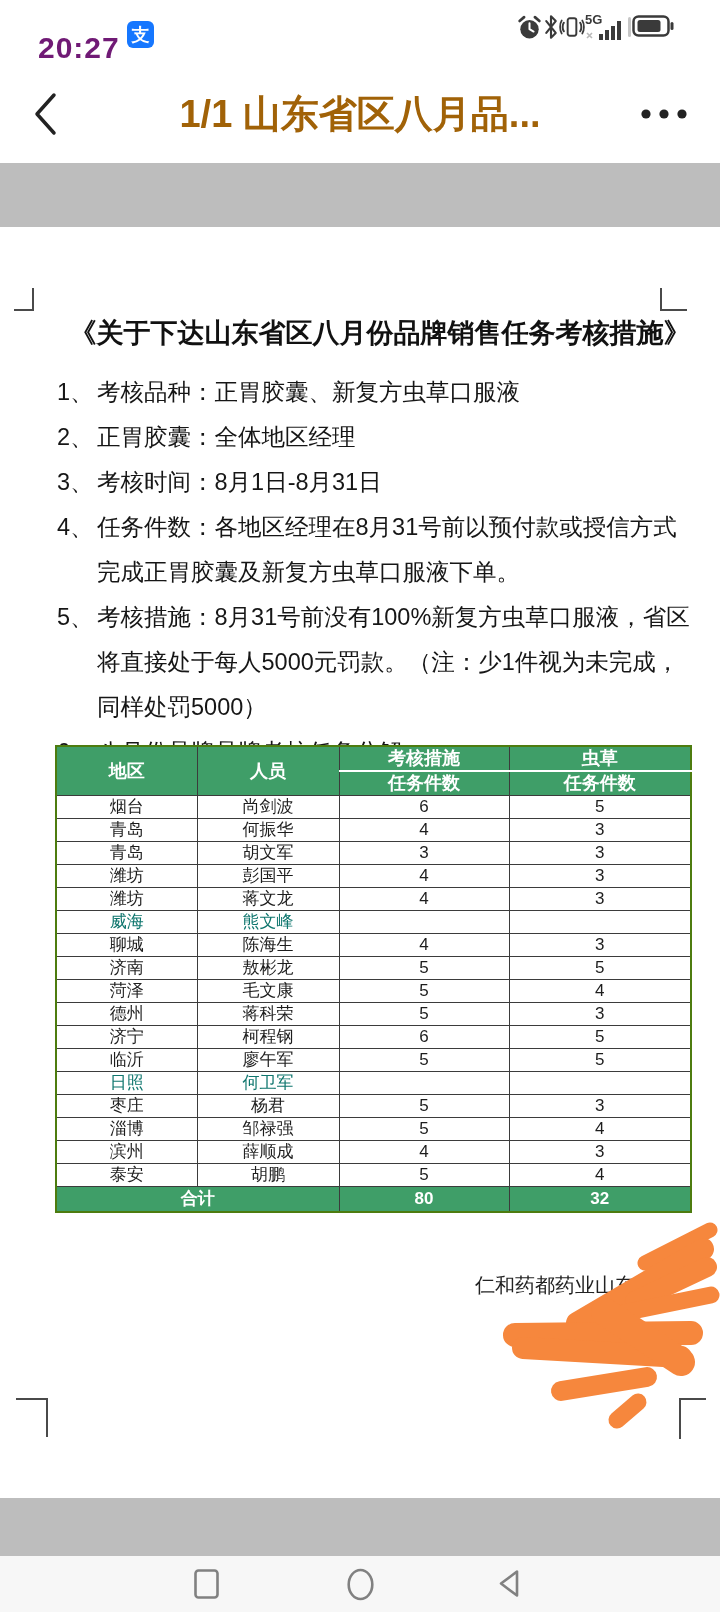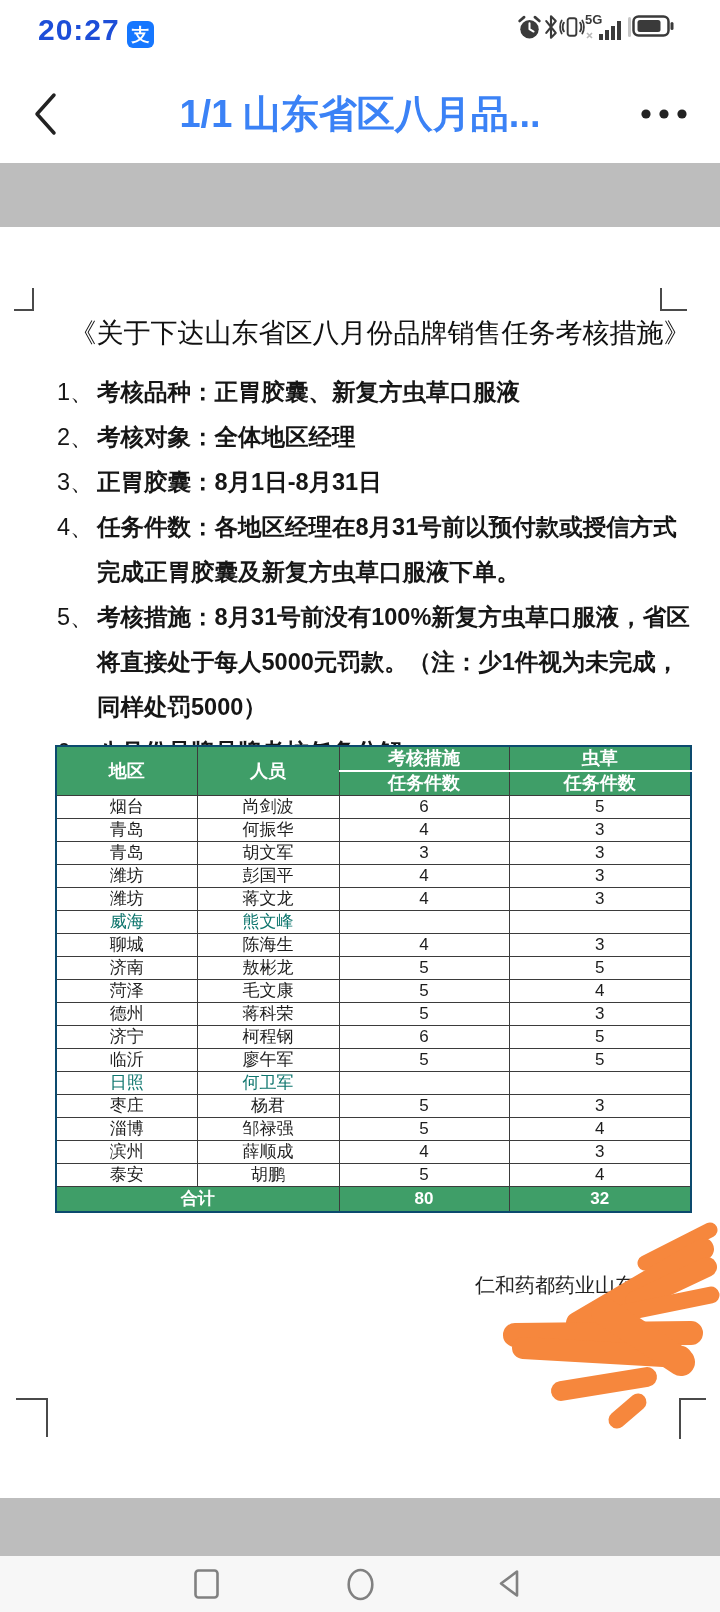--- a/index.html
+++ b/index.html
@@ -4,57 +4,57 @@
 <style>
   * { box-sizing: border-box; }
   html,body { margin:0; padding:0; }
   body {
     width:720px; height:1612px; position:relative; background:#ffffff;
     font-family:"Liberation Sans","DejaVu Sans",sans-serif; color:#222;
     overflow:hidden;
   }
   
   .status-bar { position:absolute; top:0; left:0; right:0; height:64px; }
-  .time { position:absolute; left:38px; top:13px; font-size:30px; font-weight:600; color:#1d4ed8; letter-spacing:1px; }
+  .time { position:absolute; left:38px; top:31px; font-size:30px; font-weight:600; color:#701a75; letter-spacing:1px; }
   .alipay-badge { position:absolute; left:127px; top:21px; width:27px; height:27px; background:#1677FF;
     border-radius:6px; color:#fff; font-size:18px; font-weight:bold; display:flex; align-items:center; justify-content:center; }
   .sb-icons { position:absolute; right:46px; top:14px; height:28px; display:flex; gap:0; }
   .sb-icons svg { display:block; }
   .sig-wrap { position:relative; width:42px; height:28px; }
   .sig-5g { position:absolute; left:0; top:-2px; font-size:13px; font-weight:bold; color:#3a3a3a; }
   
   .title-bar { position:absolute; top:64px; left:0; right:0; height:99px; background:#fff; }
   .back-btn { position:absolute; left:30px; top:26px; width:30px; height:48px; }
   .page-title { position:absolute; left:90px; right:90px; top:25px; text-align:center;
-    font-size:38px; font-weight:bold; color:#3b82f6; white-space:nowrap; overflow:hidden; }
+    font-size:38px; font-weight:bold; color:#a16207; white-space:nowrap; overflow:hidden; }
   .menu-btn { position:absolute; right:32px; top:43px; width:48px; height:14px; }
   
   .strip-top    { position:absolute; top:163px;  left:0; right:0; height:64px; background:#bdbdbd; }
   .strip-bottom { position:absolute; top:1498px; left:0; right:0; height:58px; background:#bdbdbd; }
   .nav-bar { position:absolute; top:1556px; left:0; right:0; height:56px; background:#f7f7f7; }
   .nav-bar svg { position:absolute; top:12px; }
   .nav-recents { left:193px; } .nav-home { left:346px; } .nav-back { left:497px; }
   
   .mark { position:absolute; }
   .mark-tl { left:14px;  top:288px;  width:20px; height:23px; border-right:2px solid #4a4a4a; border-bottom:2px solid #4a4a4a; }
   .mark-tr { left:660px; top:288px;  width:27px; height:23px; border-left:2px  solid #4a4a4a; border-bottom:2px solid #4a4a4a; }
   .mark-bl { left:16px;  top:1398px; width:32px; height:39px; border-top:2px solid #4a4a4a; border-right:2px solid #4a4a4a; }
   .mark-br { left:679px; top:1398px; width:27px; height:41px; border-top:2px solid #4a4a4a; border-left:2px  solid #4a4a4a; }
   
   .doc-title { position:absolute; top:315px; left:0; right:0; text-align:center;
-    font-size:27px; font-weight:normal; color:#111;margin-left:40px; }
+    font-size:27px; font-weight:bold; color:#111;margin-left:40px; }
   .doc-items { position:absolute; top:370px; left:57px; width:634px;
     font-size:23.5px; line-height:45px; color:#161616; }
   .item { display:flex; }
   .item .num { flex:none; width:40px; }
-  .item .txt { flex:1;font-weight:bold; }
+  .item .txt { flex:1; }
   
   .task-table { position:absolute; top:745px; left:55px; }
   table { border-collapse:collapse; table-layout:fixed; width:635px;
-    border:2px solid #0c4a6e; font-size:17px; color:#1d1d1d; }
+    border:2px solid #4d7c0f; font-size:17px; color:#1d1d1d; }
   th { background:#3F9E68; color:#fff; font-weight:bold; font-size:18px;
     border:1px solid #3b3b3b; padding:0; line-height:23px; height:23px; text-align:center; }
   th.sub { border-top:2px solid #fff; }
   td { border:1px solid #3b3b3b; padding:0; height:22px; line-height:22px; text-align:center; }
   tr.red td { color:#0f766e; }
   tr.total td { background:#3F9E68; color:#fff; font-weight:bold; height:24px; line-height:24px; font-size:17px; }
   
   .signature { position:absolute; left:475px; top:1272px; font-size:20px; color:#222; white-space:nowrap; }
   .arrow-svg { position:absolute; left:495px; top:1205px; width:228px; height:240px; }
 </style>
@@ -136,25 +136,25 @@
 
 <div class="doc-title">《关于下达山东省区八月份品牌销售任务考核措施》</div>
 
 <div class="doc-items">
   <div class="item">
     <span class="num">1、</span>
     <span class="txt">考核品种：正胃胶囊、新复方虫草口服液</span>
   </div>
   <div class="item">
     <span class="num">2、</span>
-    <span class="txt">考核对象：全体地区经理</span>
+    <span class="txt">正胃胶囊：全体地区经理</span>
   </div>
   <div class="item">
     <span class="num">3、</span>
-    <span class="txt">正胃胶囊：8月1日-8月31日</span>
+    <span class="txt">考核时间：8月1日-8月31日</span>
   </div>
   <div class="item">
     <span class="num">4、</span>
     <span class="txt">任务件数：各地区经理在8月31号前以预付款或授信方式完成正胃胶囊及新复方虫草口服液下单。</span>
   </div>
   <div class="item">
     <span class="num">5、</span>
     <span class="txt">考核措施：8月31号前没有100%新复方虫草口服液，省区将直接处于每人5000元罚款。（注：少1件视为未完成，同样处罚5000）</span>
   </div>
   <div class="item">

